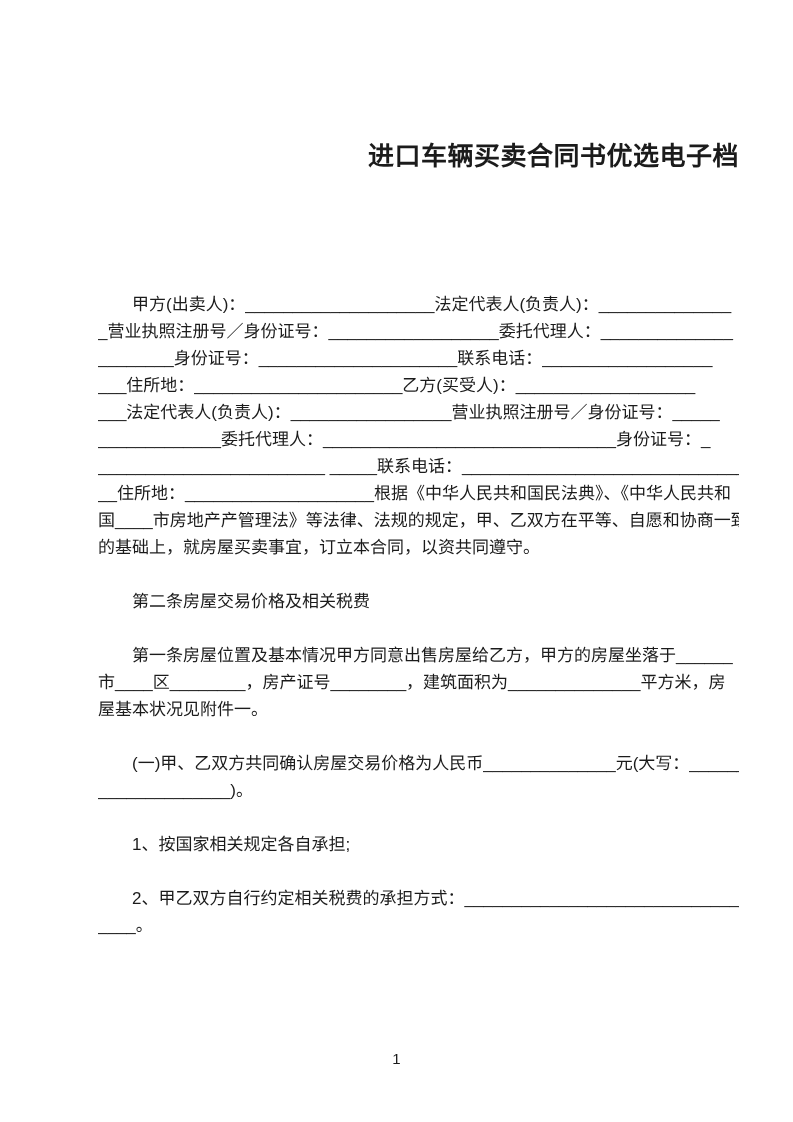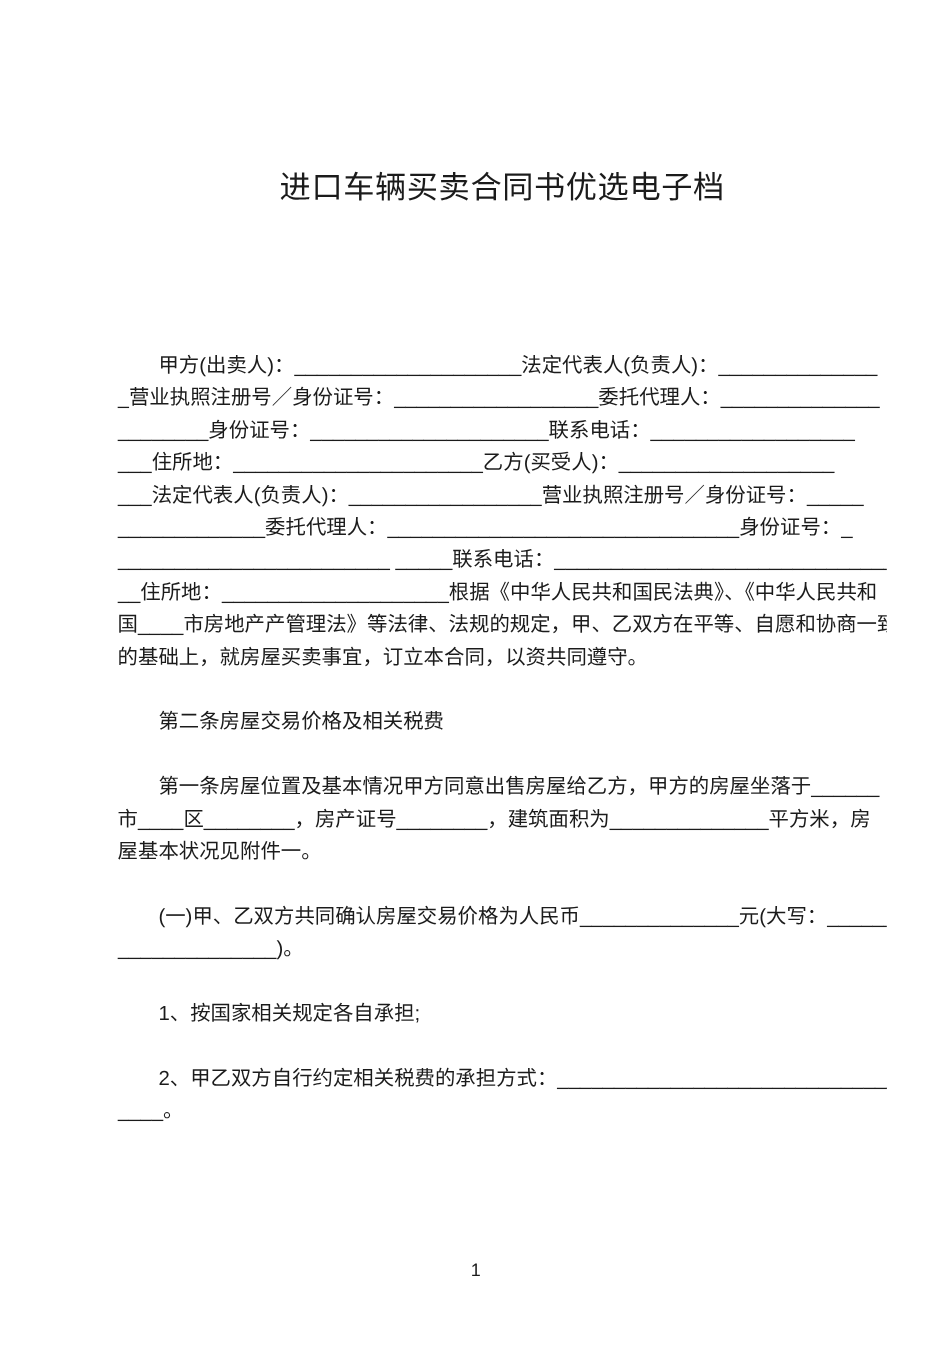--- a/index.html
+++ b/index.html
@@ -18,23 +18,23 @@
   }
   .content {
     position: absolute;
     left: 98px;
     top: 0;
     width: 641px;
   }
   .doc-title {
     margin: 140px 0 0 0;
     font-size: 26px;
-    font-weight: 400;
+    font-weight: 700;
     line-height: 32px;
-    text-align: center;
+    text-align: right;
     letter-spacing: 0.5px;
     white-space: pre;
   }
   .para {
     margin: 12px 0 27px 0;
     font-size: 17px;
     line-height: 27px;
     white-space: pre;        
     overflow: hidden;        
     text-indent: 34px;       

